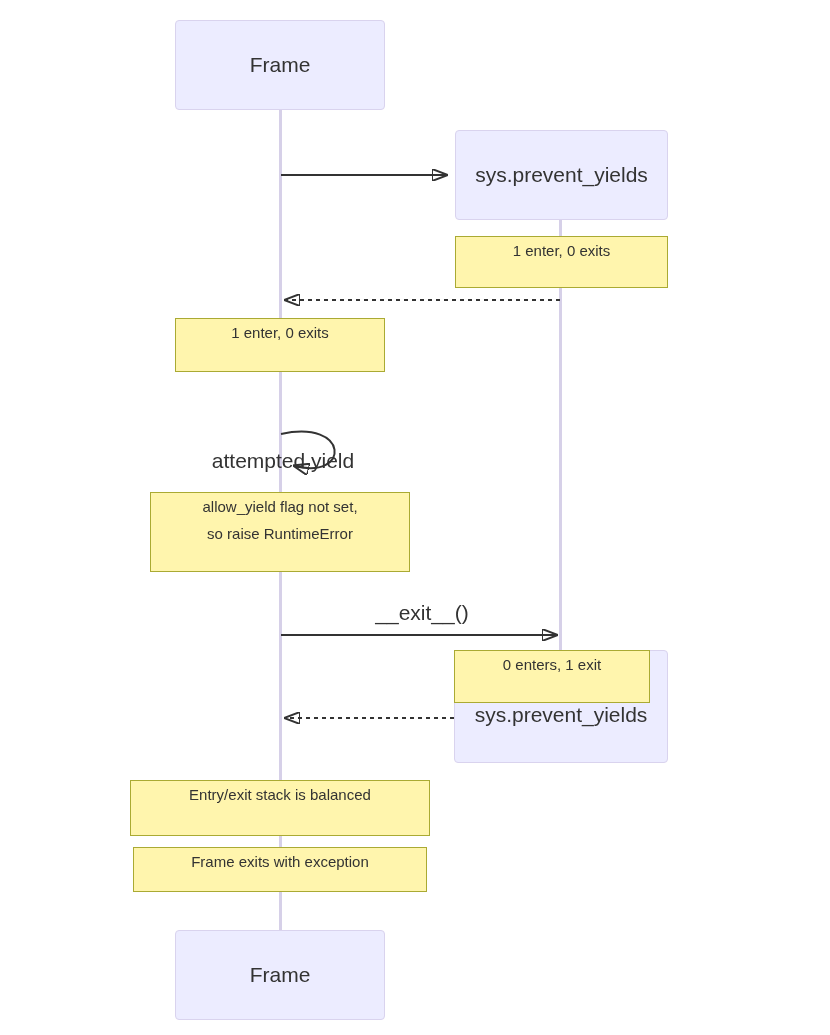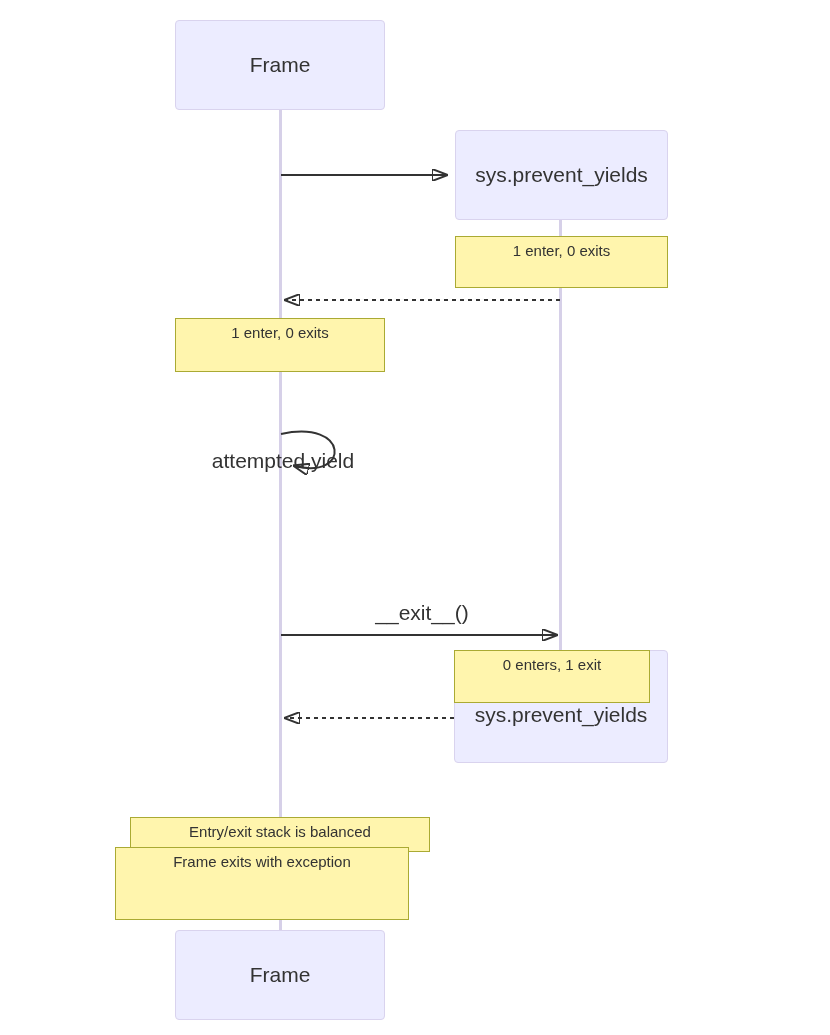--- a/index.html
+++ b/index.html
@@ -105,26 +105,30 @@
   <div class="msg-label" style="left:281px; top:601px; width:282px;">__exit__()</div>
 
   <div class="note" style="left:455px; top:236px; width:213px; height:52px;">
     <span>1 enter, 0 exits</span>
   </div>
 
   <div class="note" style="left:175px; top:318px; width:210px; height:54px;">
     <span>1 enter, 0 exits</span>
   </div>
 
+  <div class="note" style="left:150px; top:492px; width:260px; height:80px;">
+    <span>allow_yield flag not set,</span>
+    <span>so raise RuntimeError</span>
+  </div>
 
   <div class="note" style="left:454px; top:650px; width:196px; height:53px; z-index:5;">
     <span>0 enters, 1 exit</span>
   </div>
 
-  <div class="note" style="left:130px; top:817px; width:300px; height:35px;">
+  <div class="note" style="left:130px; top:780px; width:300px; height:56px;">
     <span>Entry/exit stack is balanced</span>
   </div>
 
-  <div class="note" style="left:115px; top:847px; width:294px; height:73px;">
+  <div class="note" style="left:133px; top:847px; width:294px; height:45px;">
     <span>Frame exits with exception</span>
   </div>
 
 </div>
 
 </body></html>

